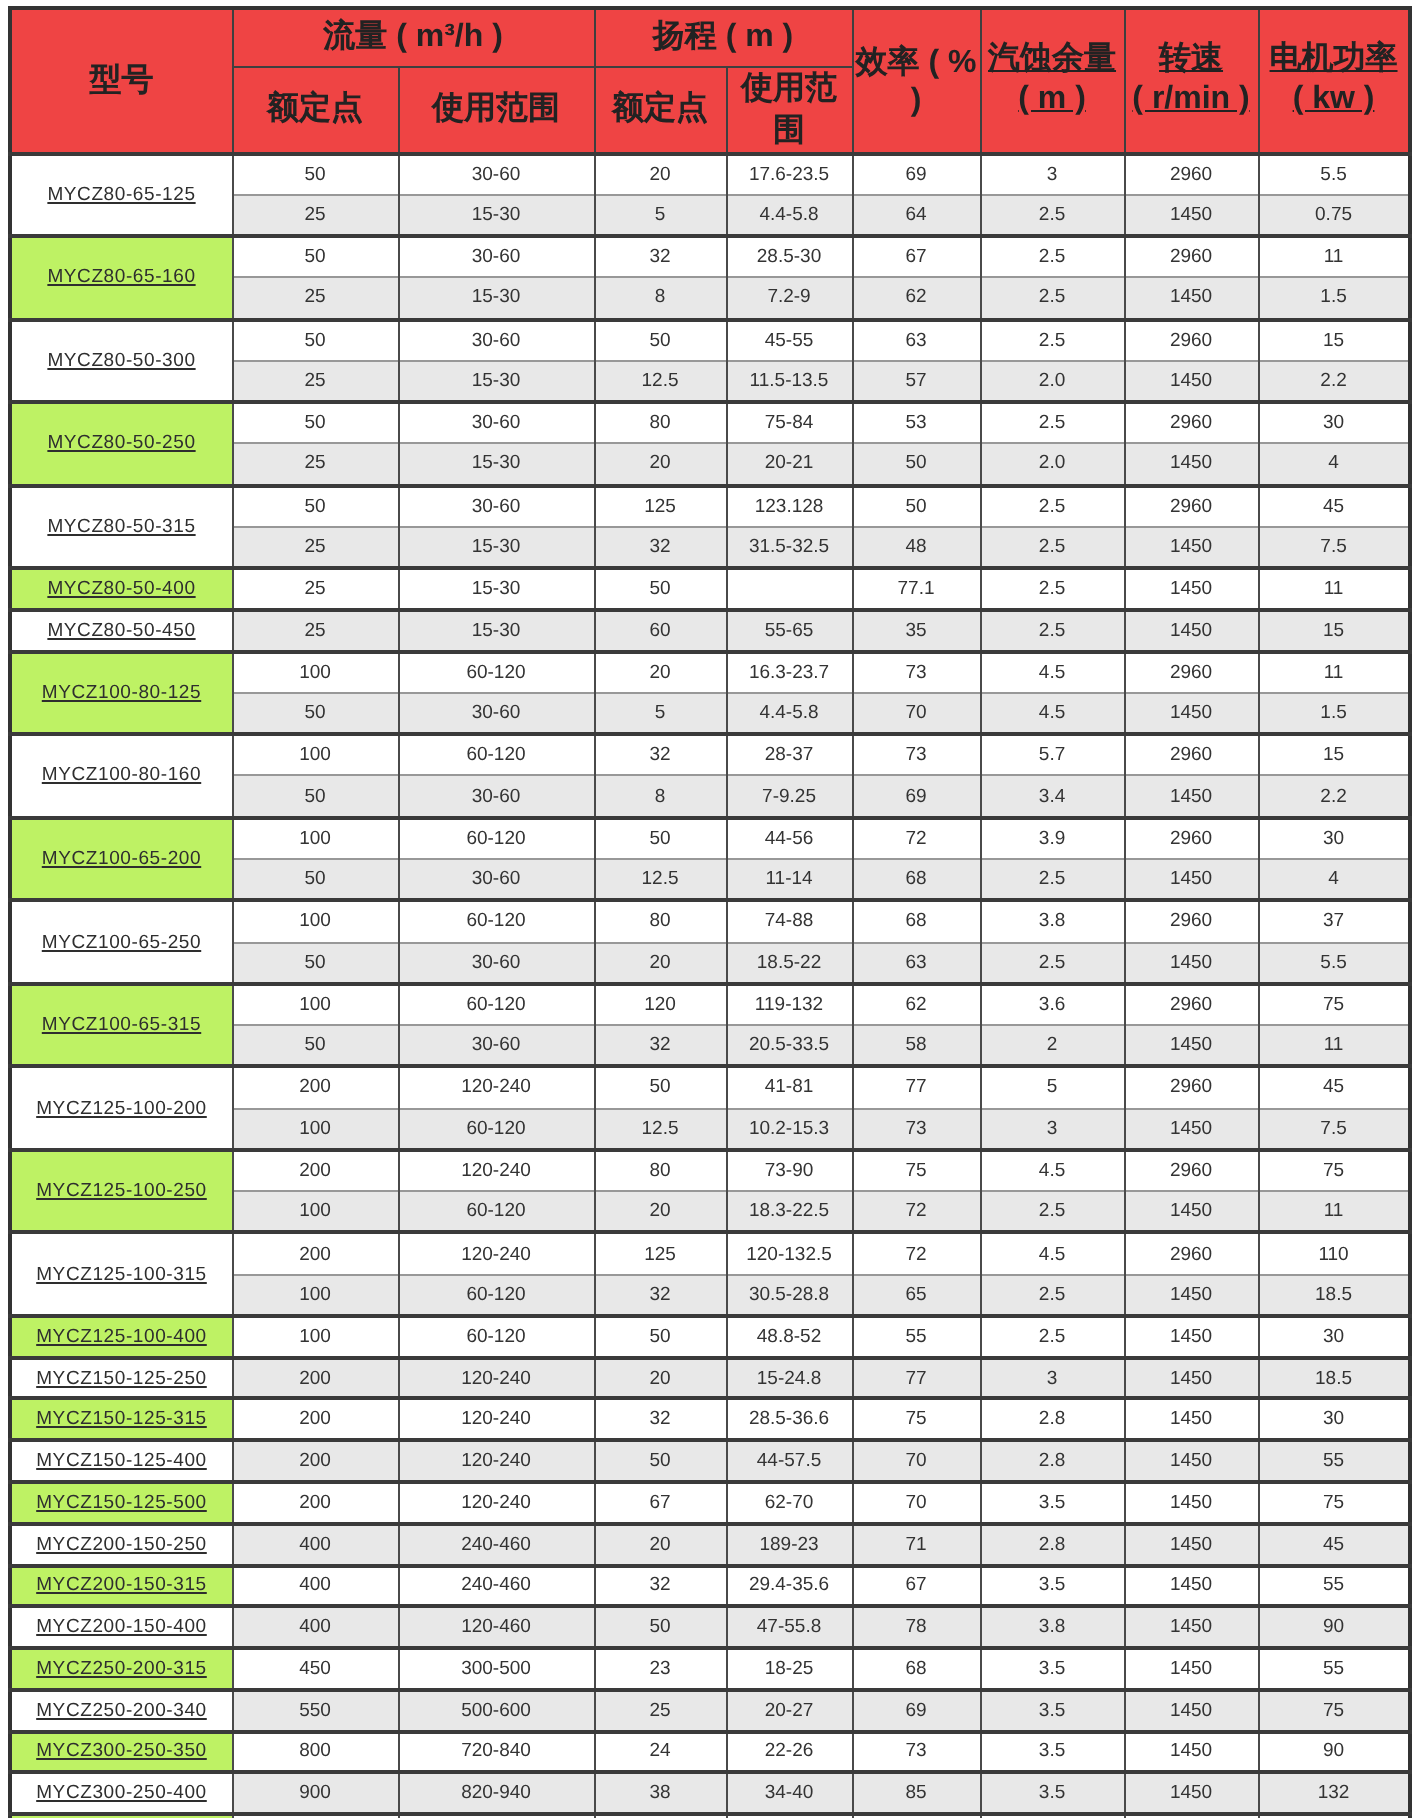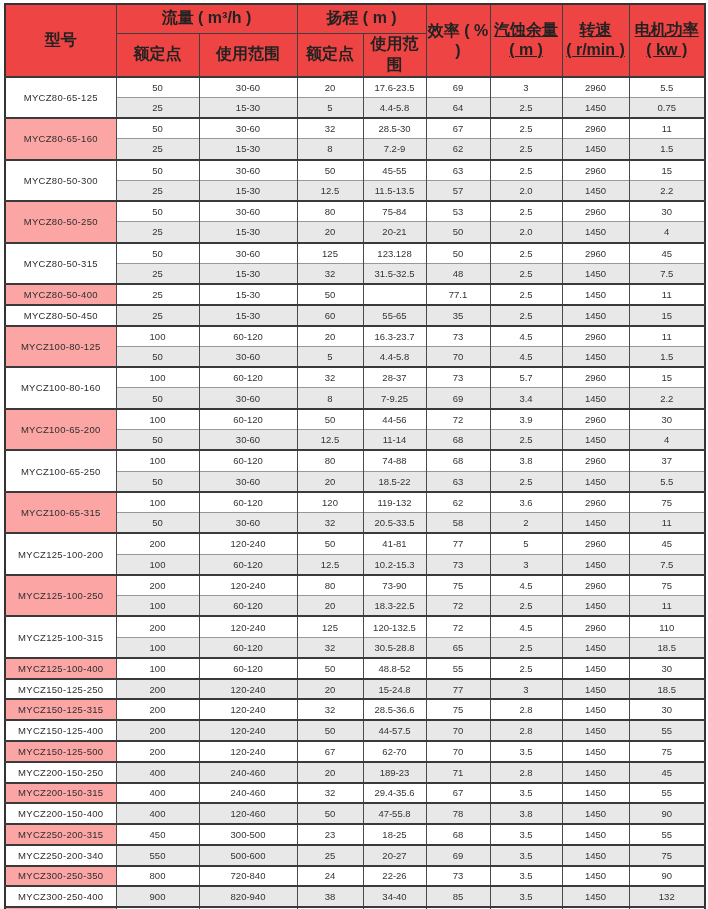--- a/index.html
+++ b/index.html
@@ -61,22 +61,23 @@
     padding: 0 1px;
     overflow: hidden;
   }
   tbody tr.group-start td { border-top: 2px solid #3a3a3a; }
   tbody tr.shade td:not(.model) { background: #e8e8e8; }
   tbody td.model {
     background: #ffffff;
     font-size: 9.5px;
     letter-spacing: 0.3px;
     color: #2e2e2e;
+    text-decoration: underline;
   }
-  tbody td.model.shade { background: #fca5a5; }
+  tbody td.model.shade { background: #bef264; }
 </style>
 </head>
 <body>
 
 <div class="page">
   <table class="spec">
     <colgroup>
       <col class="c-model">
         <col class="c-frate">
         <col class="c-frange">

